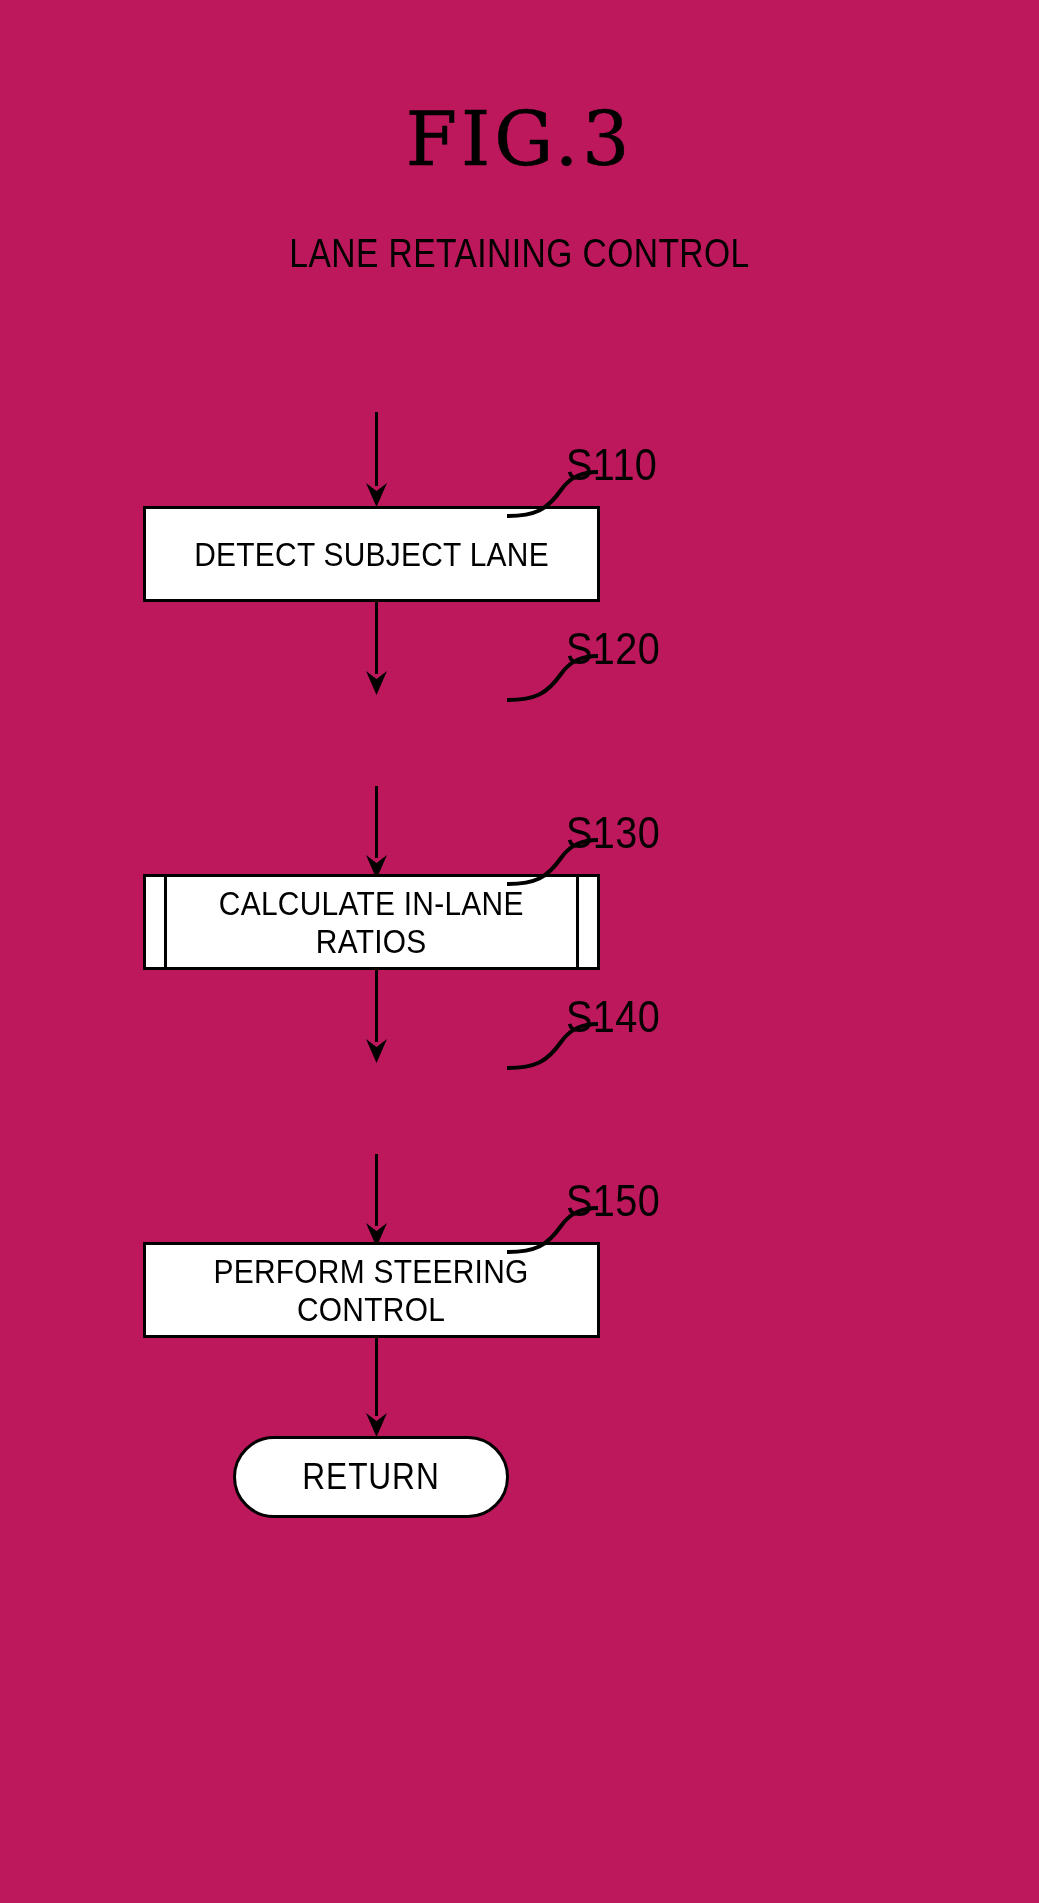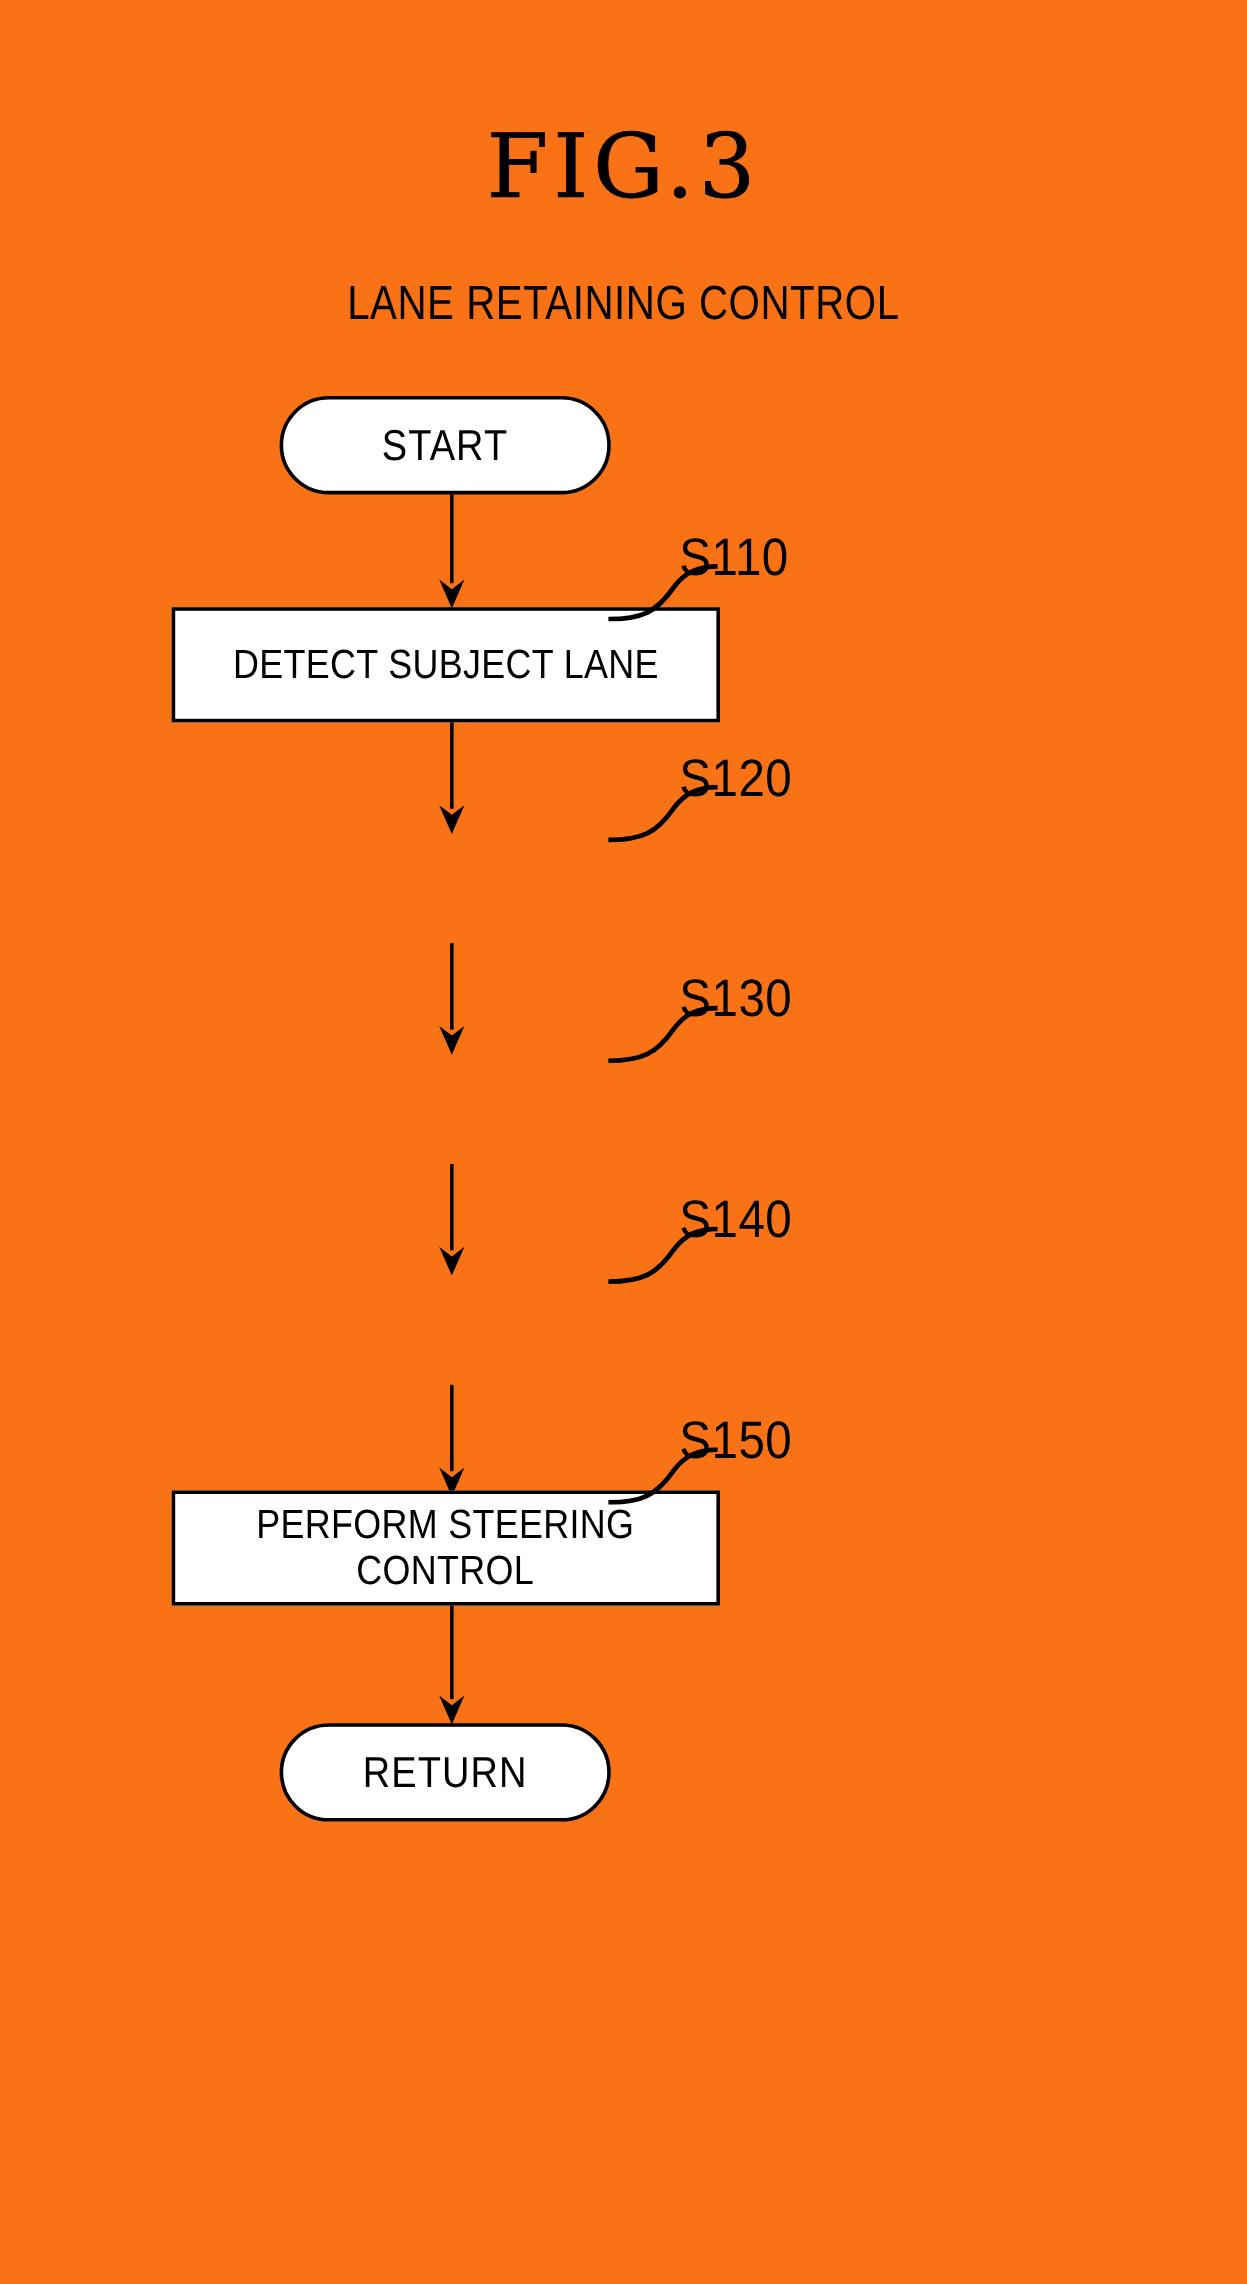--- a/index.html
+++ b/index.html
@@ -7,21 +7,21 @@
     padding: 0;
     background: #ffffff;
   }
   body {
     font-family: "Liberation Sans", sans-serif;
   }
   #page {
     position: relative;
     width: 1039px;
     height: 1903px;
-    background: #f97316;
+    background: #be185d;
     overflow: hidden;
   }
 
   
   #fig-title {
     position: absolute;
     left: 0;
     top: 96px;
     width: 1039px;
     text-align: center;
@@ -124,23 +124,20 @@
 </style>
 </head>
 <body>
 
 <div id="page">
 
   <div id="fig-title">FIG.3</div>
 
   <div id="subtitle">LANE RETAINING CONTROL</div>
 
-  <div class="node terminator" style="left:233px; top:330px; width:276px; height:82px;">
-    <span class="node-text">START</span>
-  </div>
 
   <div class="connector" style="top:412px; height:98px;">
     <div class="shaft" style="height:74px;"></div>
     <div class="head" style="top:70px;">
       <svg width="24" height="26" viewBox="0 0 24 26">
         <path d="M1 1 L11.5 25 L22 1 L11.5 9 Z" fill="#000"></path>
       </svg>
     </div>
   </div>
 
@@ -168,20 +165,24 @@
 
   <div class="connector" style="top:786px; height:96px;">
     <div class="shaft" style="height:72px;"></div>
     <div class="head" style="top:68px;">
       <svg width="24" height="26" viewBox="0 0 24 26">
         <path d="M1 1 L11.5 25 L22 1 L11.5 9 Z" fill="#000"></path>
       </svg>
     </div>
   </div>
 
+  <div class="node subroutine" style="left:143px; top:874px; width:457px; height:96px;">
+    <span class="node-text">CALCULATE IN-LANE
+RATIOS</span>
+  </div>
   <svg class="leader" style="left:505px; top:838px;" width="95" height="48">
     <path d="M2 46 C 30 46, 42 40, 56 20 C 66 6, 78 2, 93 2" stroke="#000" stroke-width="4" fill="none"></path>
   </svg>
   <div class="step-label" style="left:566px; top:808px;">S130</div>
 
   <div class="connector" style="top:970px; height:96px;">
     <div class="shaft" style="height:72px;"></div>
     <div class="head" style="top:68px;">
       <svg width="24" height="26" viewBox="0 0 24 26">
         <path d="M1 1 L11.5 25 L22 1 L11.5 9 Z" fill="#000"></path>

